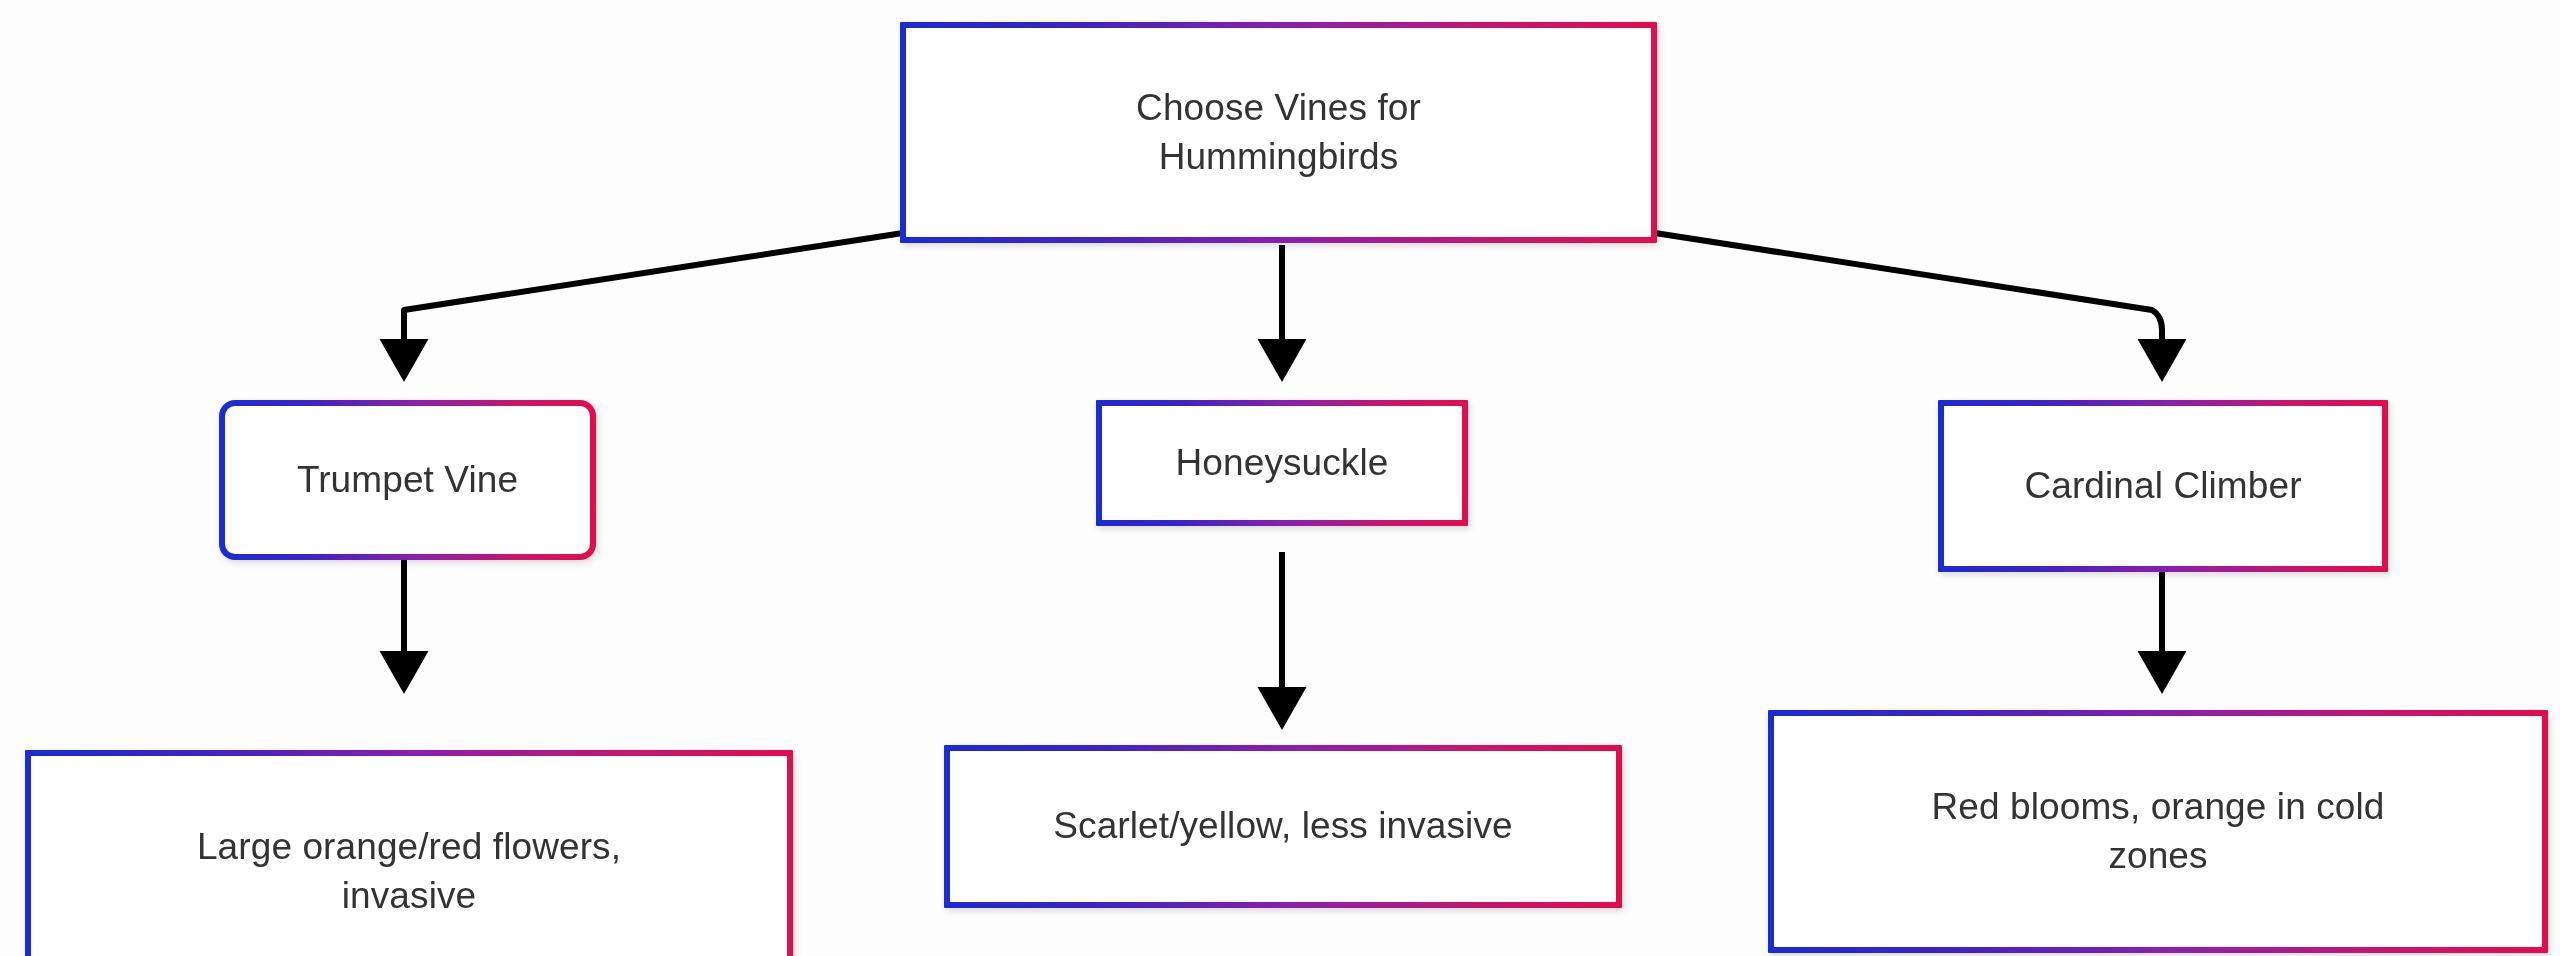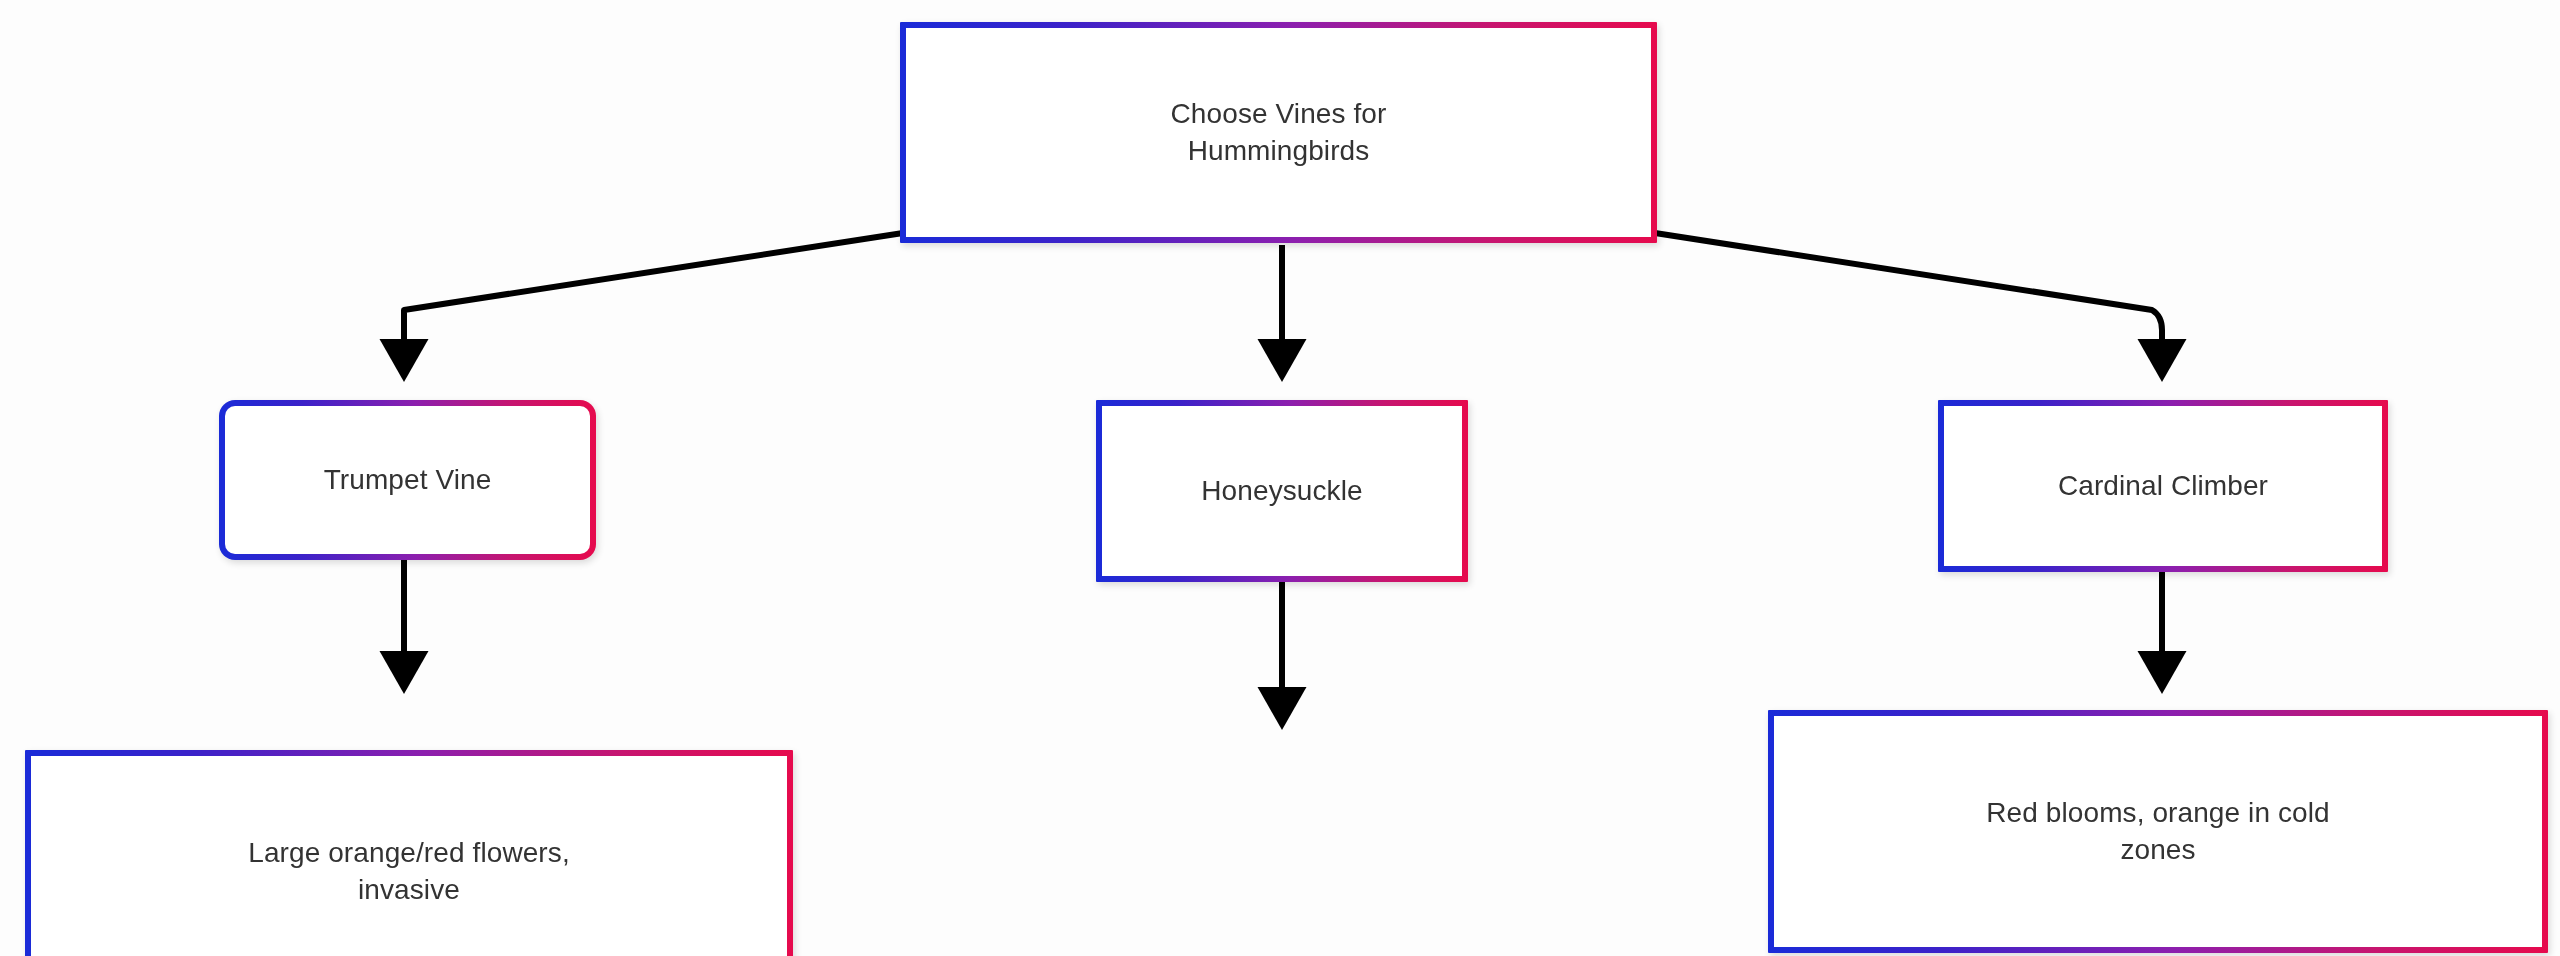--- a/index.html
+++ b/index.html
@@ -35,32 +35,32 @@
     background-origin: border-box;
     background-clip: padding-box, border-box;
     box-shadow: 2px 3px 7px rgba(0,0,0,0.14);
     display: flex;
     align-items: center;
     justify-content: center;
     text-align: center;
   }
   .node-label {
     color: #333333;
-    font-size: 28px;
+    font-size: 37px;
     line-height: 1.32;
     letter-spacing: 0.1px;
     padding: 0 14px;
     white-space: pre-line;
   }
 
   
   #node-root     { left: 900px;  top: 22px;  width: 757px; height: 221px; }
   
   #node-trumpet  { left: 219px;  top: 400px; width: 377px; height: 160px; border-radius: 16px; }
-  #node-honey    { left: 1096px; top: 400px; width: 372px; height: 182px; }
+  #node-honey    { left: 1096px; top: 400px; width: 372px; height: 126px; }
   #node-cardinal { left: 1938px; top: 400px; width: 450px; height: 172px; }
   
   #node-trumpet-desc  { left: 25px;   top: 750px; width: 768px; height: 243px; }
   #node-honey-desc    { left: 944px;  top: 745px; width: 678px; height: 163px; }
   #node-cardinal-desc { left: 1768px; top: 710px; width: 780px; height: 243px; }
 </style>
 </head>
 <body>
 
 <div id="canvas">
@@ -100,19 +100,22 @@
 
   <div class="node" id="node-cardinal">
     <span class="node-label">Cardinal Climber</span>
   </div>
 
   <div class="node" id="node-trumpet-desc">
     <span class="node-label">Large orange/red flowers,
 invasive</span>
   </div>
 
+  <div class="node" id="node-honey-desc">
+    <span class="node-label">Scarlet/yellow, less invasive</span>
+  </div>
 
   <div class="node" id="node-cardinal-desc">
     <span class="node-label">Red blooms, orange in cold
 zones</span>
   </div>
 
 </div>
 
 </body></html>

